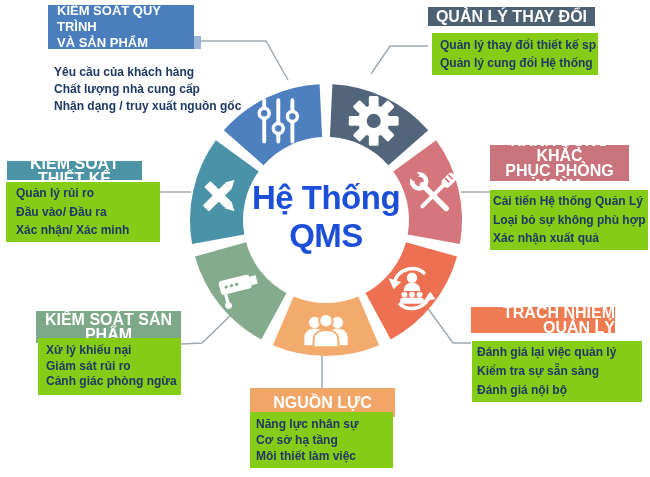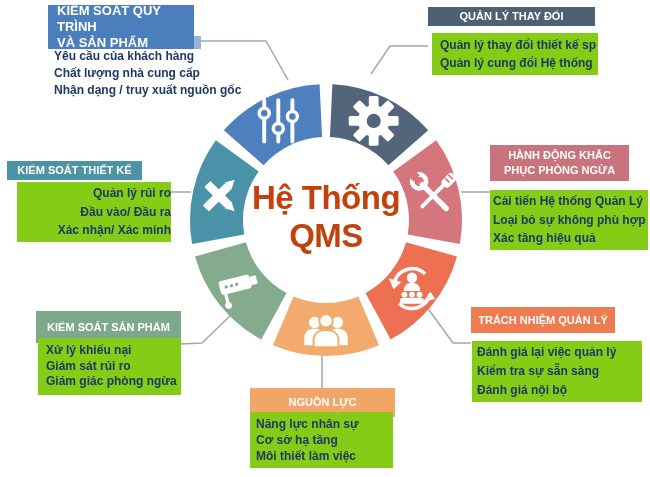--- a/index.html
+++ b/index.html
@@ -1,46 +1,46 @@
 <!DOCTYPE html>
 <html><head>
 <meta charset="utf-8">
 <style>
   html,body{margin:0;padding:0;background:#fff;}
   .canvas{position:relative;width:650px;height:477px;background:#fff;overflow:hidden;
           font-family:"Liberation Sans","DejaVu Sans",sans-serif;}
   svg.layer{position:absolute;left:0;top:0;width:650px;height:477px;}
 
-  .callout-header{position:absolute;color:#fff;font-weight:700;font-size:11px;
+  .callout-header{position:absolute;color:#fff;font-weight:700;font-size:16px;
     display:flex;align-items:center;justify-content:center;text-align:center;
     white-space:pre-line;line-height:15px;box-sizing:border-box;}
   .h0{left:48px;top:5px;width:146px;height:44px;justify-content:flex-start;
       text-align:left;padding-left:9px;font-size:13px;line-height:16px;}
   .h0::after{content:'';position:absolute;right:-7px;bottom:0;width:7px;height:13px;background:#9cb3d8;}
   .h1{left:428px;top:7px;width:167px;height:19px;}
   .h2{left:490px;top:145px;width:139px;height:36px;}
-  .h3{left:471px;top:307px;width:144px;height:26px;}
+  .h3{left:471px;top:307px;width:144px;height:26px;text-align:right;}
   .h4{left:250px;top:388px;width:145px;height:29px;}
   .h5{left:36px;top:311px;width:145px;height:32px;}
   .h6{left:7px;top:161px;width:135px;height:19px;}
 
   ul.items{position:absolute;margin:0;list-style:none;font-weight:700;color:#1f3864;
     font-size:12px;box-sizing:border-box;}
   ul.items li{white-space:nowrap;}
   ul.items.gray{background:#84cc16;}
-  .i0{left:54px;top:48px;line-height:17px;padding:0;}
+  .i0{left:54px;top:64px;line-height:17px;padding:0;}
   .i1{left:432px;top:33px;width:166px;line-height:18px;padding:3px 0 3px 8px;}
   .i2{left:490px;top:190px;width:158px;line-height:18.5px;padding:2px 0 2px 3px;}
   .i3{left:472px;top:341px;width:170px;line-height:19px;padding:2px 0 2px 5px;}
   .i4{left:250px;top:412px;width:143px;line-height:16px;padding:4px 0 4px 6px;}
   .i5{left:38px;top:338px;width:143px;line-height:15.5px;padding:5px 0 5px 8px;}
-  .i6{left:17px;top:182px;width:154px;line-height:18.5px;padding:2px 0 2px 10px;text-align:right;}
+  .i6{left:6px;top:182px;width:154px;line-height:18.5px;padding:2px 0 2px 10px;}
 
   .center-title{position:absolute;left:236px;top:179px;width:180px;text-align:center;
-    font-size:33px;font-weight:700;color:#c2410c;line-height:38px;letter-spacing:-0.5px;}
+    font-size:33px;font-weight:700;color:#1d4ed8;line-height:38px;letter-spacing:-0.5px;}
 </style>
 </head>
 <body>
 
 <div class="canvas">
 
   <svg width="0" height="0" style="position:absolute" aria-hidden="true">
     <defs>
       <symbol id="sym-sliders-icon" viewBox="0 0 48 48">
         <g stroke="#fff" stroke-width="3.6" stroke-linecap="round" fill="none">
@@ -167,36 +167,36 @@
       <li>Chất lượng nhà cung cấp</li>
       <li>Nhận dạng / truy xuất nguồn gốc</li>
     </ul>
   <ul class="items gray i1">
       <li>Quản lý thay đổi thiết kế sp</li>
       <li>Quản lý cung đổi Hệ thống</li>
     </ul>
   <ul class="items gray i2">
       <li>Cải tiến Hệ thống Quản Lý</li>
       <li>Loại bỏ sự không phù hợp</li>
-      <li>Xác tầng hiệu quả</li>
+      <li>Xác nhận xuất quả</li>
     </ul>
   <ul class="items gray i3">
       <li>Đánh giá lại việc quản lý</li>
       <li>Kiểm tra sự sẵn sàng</li>
       <li>Đánh giá nội bộ</li>
     </ul>
   <ul class="items gray i4">
       <li>Năng lực nhân sự</li>
       <li>Cơ sở hạ tầng</li>
       <li>Môi thiết làm việc</li>
     </ul>
   <ul class="items gray i5">
       <li>Xử lý khiếu nại</li>
       <li>Giám sát rủi ro</li>
-      <li>Giám giác phòng ngừa</li>
+      <li>Cảnh giác phòng ngừa</li>
     </ul>
   <ul class="items gray i6">
       <li>Quản lý rủi ro</li>
       <li>Đầu vào/ Đầu ra</li>
       <li>Xác nhận/ Xác minh</li>
     </ul>
 
 </div>
 
 </body></html>

